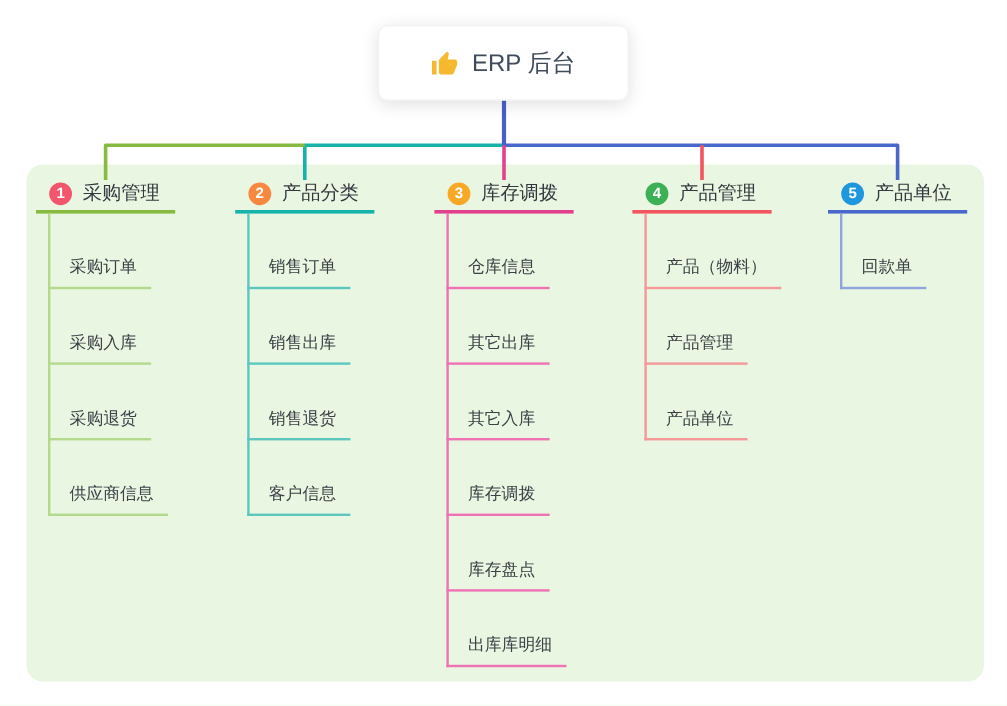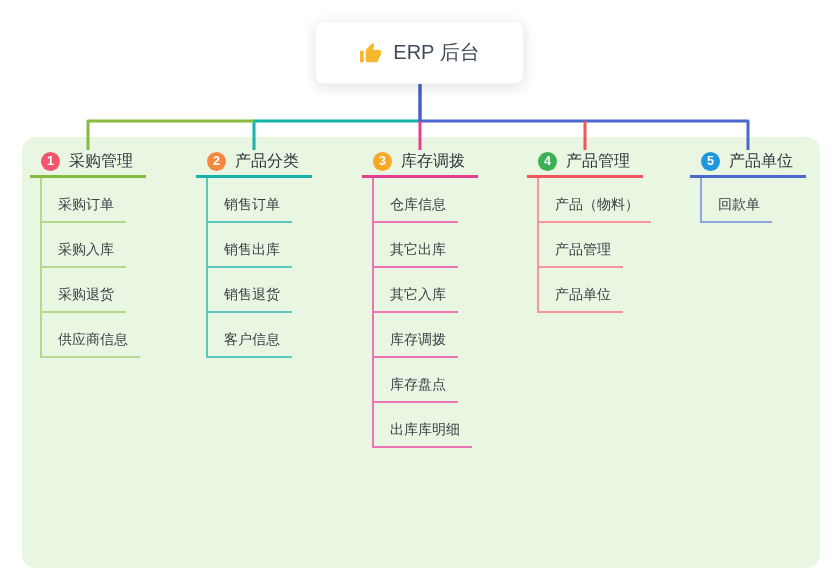--- a/index.html
+++ b/index.html
@@ -36,21 +36,21 @@
     background:var(--bc);color:#ffffff;
     font-size:12.5px;font-weight:bold;line-height:19px;text-align:center;
   }
   .branch-title{font-size:16px;color:#33373d;font-weight:400;white-space:nowrap;}
   .branch-items{position:relative;}
   .branch-items::before{
     content:"";position:absolute;left:10px;top:0;bottom:0;width:2px;
     background:var(--il);
   }
   .item{
-    height:45px;display:flex;align-items:flex-end;cursor:pointer;
+    height:63px;display:flex;align-items:flex-end;cursor:pointer;
   }
   .item-label{
     margin-left:10px;padding:0 12px 7px 18px;
     border-bottom:2px solid var(--il);
     font-size:14px;color:#3c4046;white-space:nowrap;
   }
 </style>
 </head>
 <body>
 

